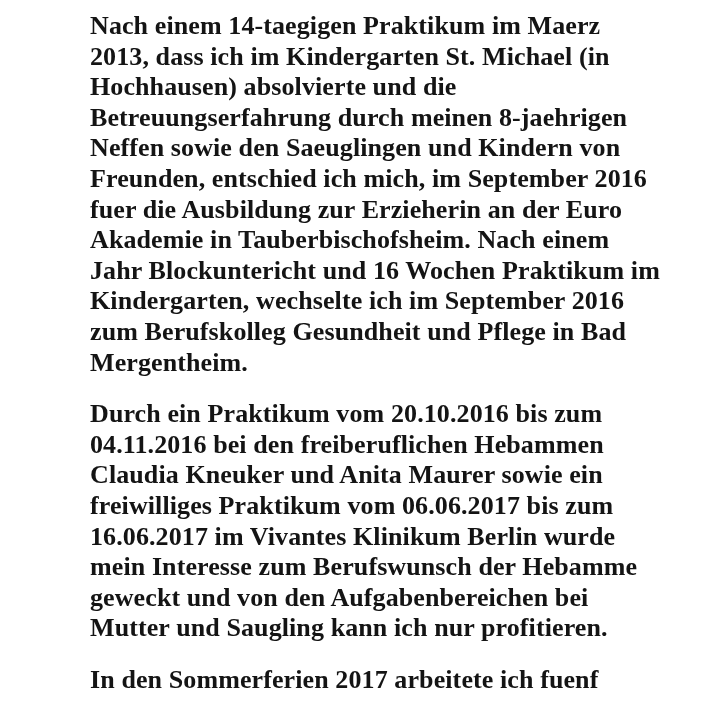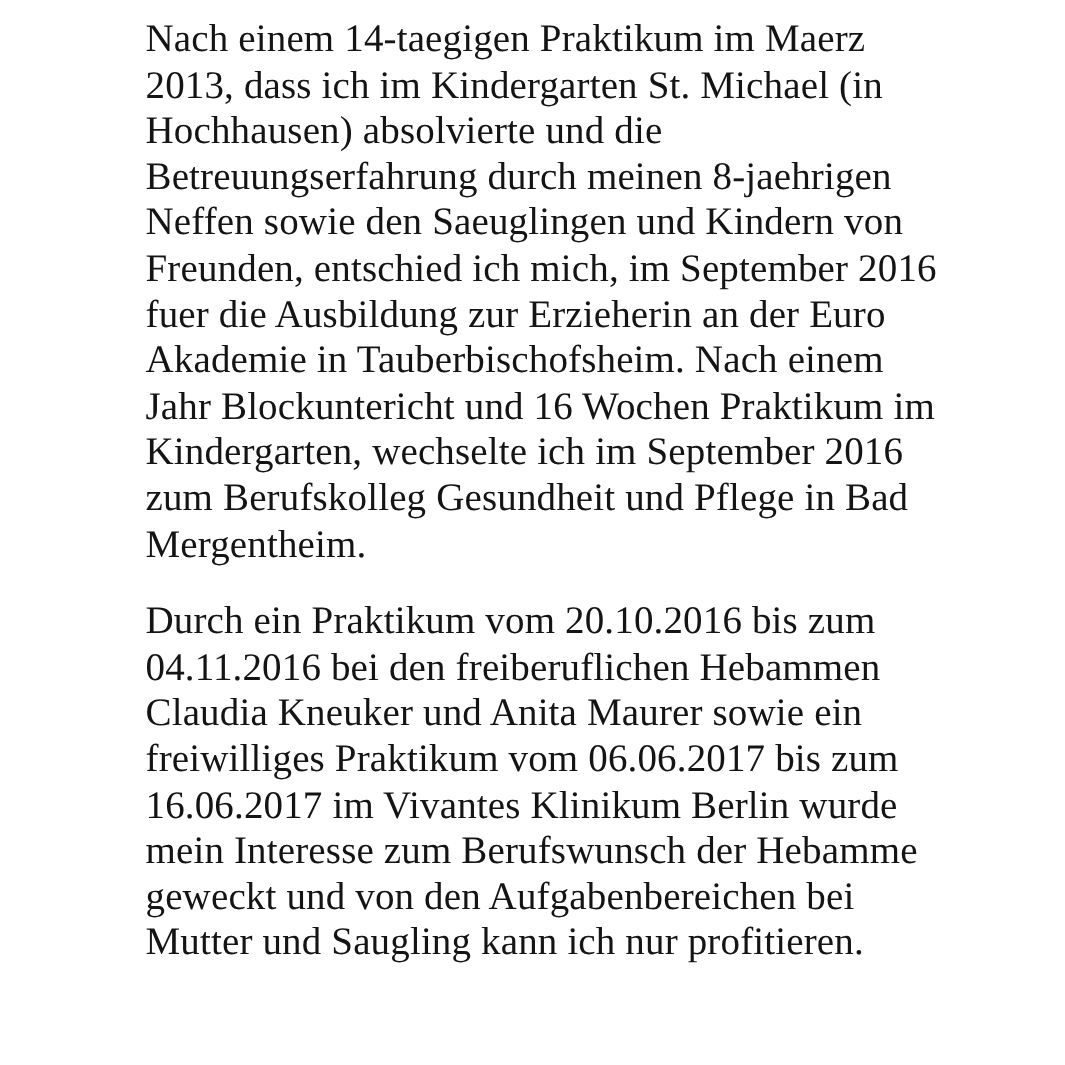--- a/index.html
+++ b/index.html
@@ -17,23 +17,24 @@
     width: 710px;
     height: 710px;
     padding: 11px 0 0 90px;
     font-family: "Liberation Serif", "DejaVu Serif", serif;
     font-size: 26px;
     line-height: 30.6px;
     color: #141414;
     -webkit-font-smoothing: antialiased;
   }
   .paragraph {
-    margin: 0 0 21px 7px;
+    margin: 0 0 21px 0;
     white-space: pre;     
     letter-spacing: 0.1px;
+    font-weight: bold;
   }
   .paragraph:last-child {
     margin-bottom: 0;
   }
 </style>
 </head>
 <body style="background: rgb(255, 255, 255);">
 
 <div class="page" style="color: rgb(20, 20, 20);">
   <div class="paragraph">Nach einem 14-taegigen Praktikum im Maerz
@@ -49,13 +50,14 @@
 zum Berufskolleg Gesundheit und Pflege in Bad
 Mergentheim.</div>
   <div class="paragraph">Durch ein Praktikum vom 20.10.2016 bis zum
 04.11.2016 bei den freiberuflichen Hebammen
 Claudia Kneuker und Anita Maurer sowie ein
 freiwilliges Praktikum vom 06.06.2017 bis zum
 16.06.2017 im Vivantes Klinikum Berlin wurde
 mein Interesse zum Berufswunsch der Hebamme
 geweckt und von den Aufgabenbereichen bei
 Mutter und Saugling kann ich nur profitieren.</div>
+  <div class="paragraph">In den Sommerferien 2017 arbeitete ich fuenf</div>
 </div>
 
 </body></html>

